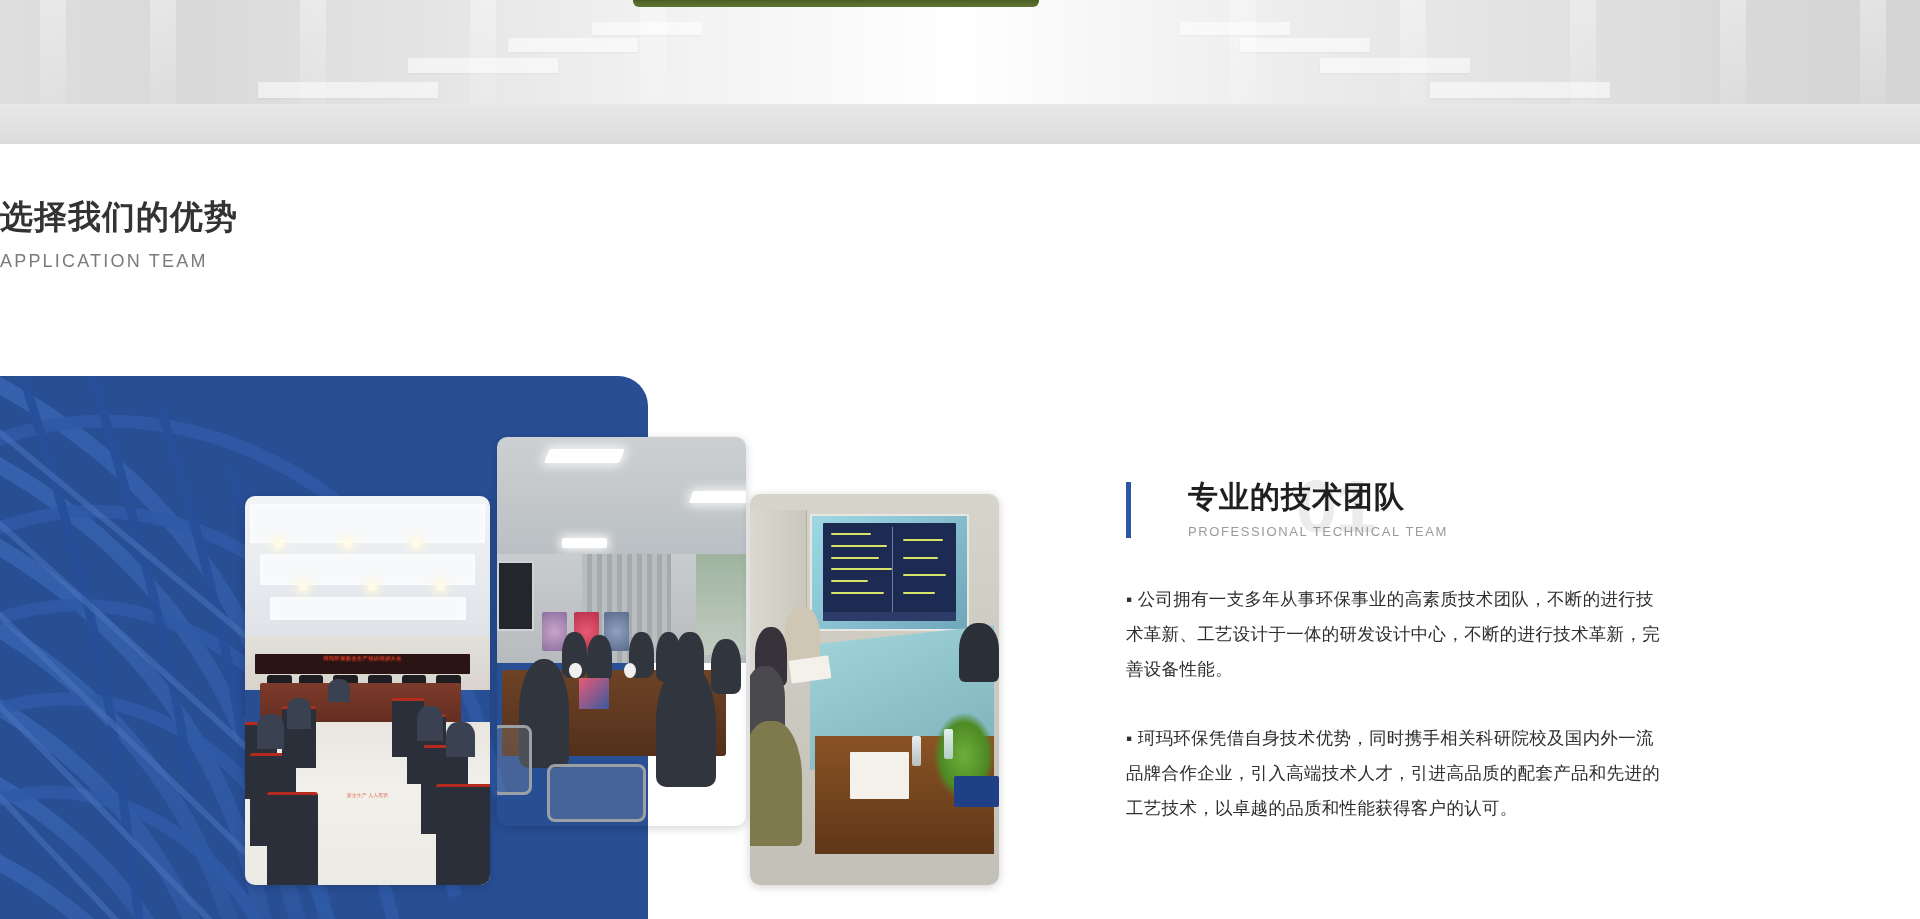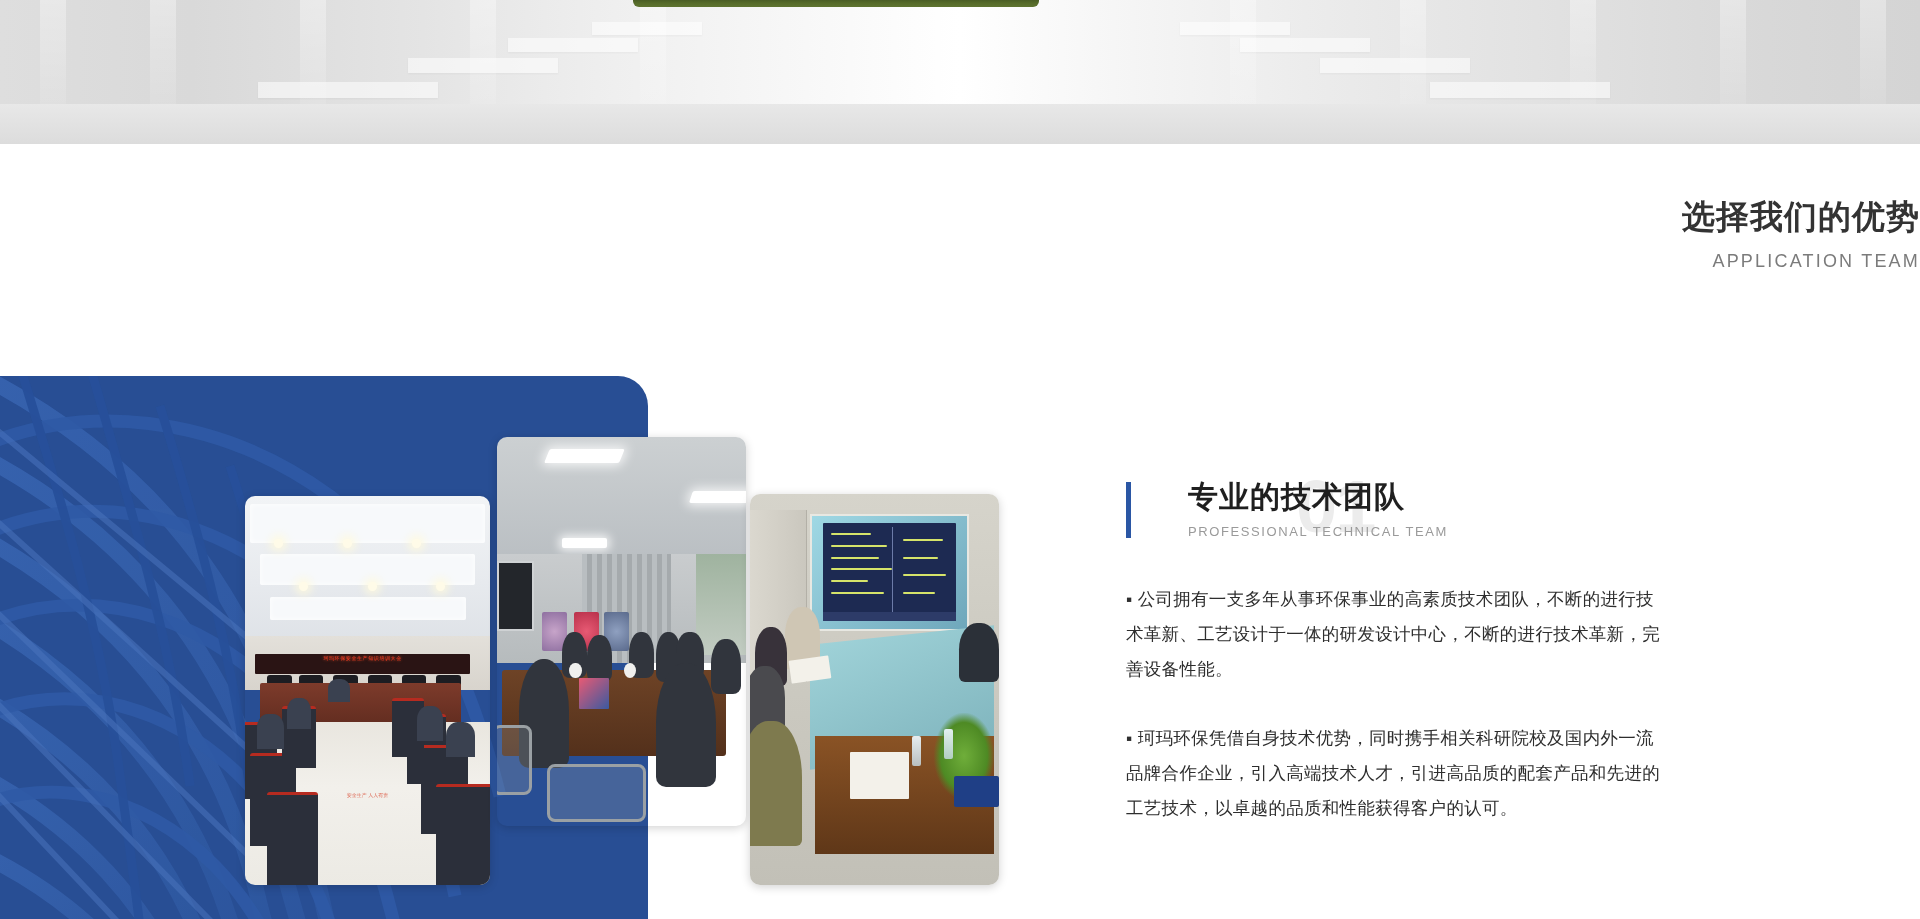--- a/index.html
+++ b/index.html
@@ -33,21 +33,21 @@
     position:absolute; left:0; right:0; bottom:0; height:40px;
     background:linear-gradient(180deg,#e8e8e8,#dcdcdc);
   }
   .hero-grass {
     position:absolute; left:633px; top:0; width:406px; height:7px;
     background:linear-gradient(180deg,#4a5d25 0%,#566b2a 45%,#5f7430 100%);
     border-bottom-left-radius:6px; border-bottom-right-radius:6px;
   }
 
   
-  .sec-head { position:absolute; left:0; top:196px; width:1920px; text-align:right; }
+  .sec-head { position:absolute; left:0; top:196px; width:1920px; text-align:left; }
   .sec-title {
     font-size:33px; font-weight:bold; color:#333333;
     letter-spacing:1px; line-height:1.25;
   }
   .sec-sub {
     margin-top:14px; font-size:18px; color:#7b7b7b;
     letter-spacing:2.2px; font-weight:400;
   }
 
   

